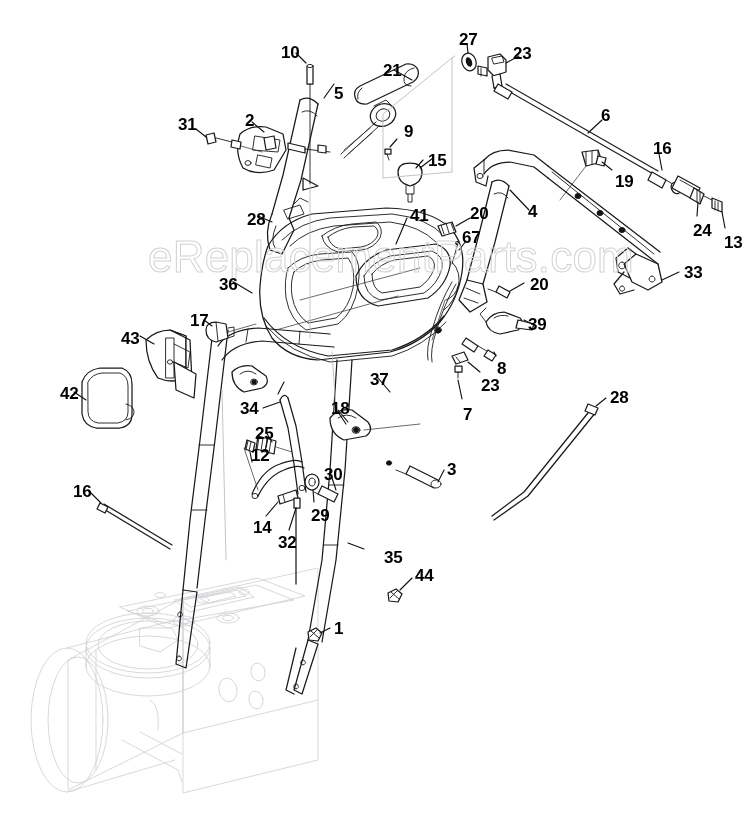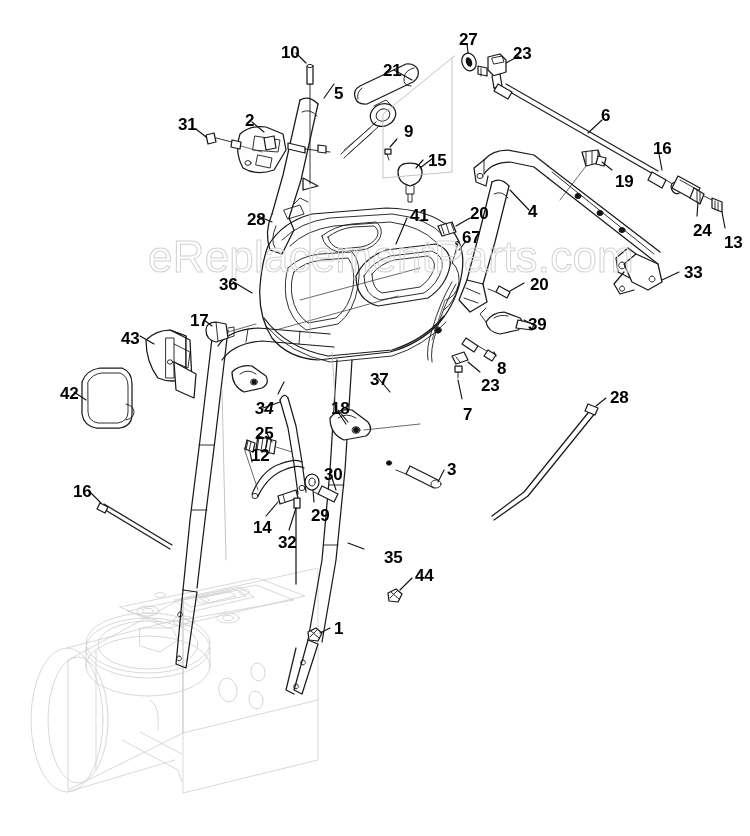--- a/index.html
+++ b/index.html
@@ -557,21 +557,21 @@
   <div class="callout" style="left:219px; top:276px;">36</div>
   <div class="callout" style="left:190px; top:312px;">17</div>
   <div class="callout" style="left:121px; top:330px;">43</div>
   <div class="callout" style="left:528px; top:316px;">39</div>
   <div class="callout" style="left:60px;  top:385px;">42</div>
   <div class="callout" style="left:497px; top:360px;">8</div>
   <div class="callout" style="left:481px; top:377px;">23</div>
   <div class="callout" style="left:370px; top:371px;">37</div>
   <div class="callout" style="left:610px; top:389px;">28</div>
   <div class="callout" style="left:463px; top:406px;">7</div>
-  <div class="callout" style="left:255px; top:400px;font-style:italic;">34</div>
+  <div class="callout" style="left:240px; top:400px;">34</div>
   <div class="callout" style="left:331px; top:400px;">18</div>
   <div class="callout" style="left:255px; top:425px;">25</div>
   <div class="callout" style="left:251px; top:447px;">12</div>
   <div class="callout" style="left:324px; top:466px;">30</div>
   <div class="callout" style="left:447px; top:461px;">3</div>
   <div class="callout" style="left:73px;  top:483px;">16</div>
   <div class="callout" style="left:311px; top:507px;">29</div>
   <div class="callout" style="left:253px; top:519px;">14</div>
   <div class="callout" style="left:278px; top:534px;">32</div>
   <div class="callout" style="left:384px; top:549px;">35</div>

